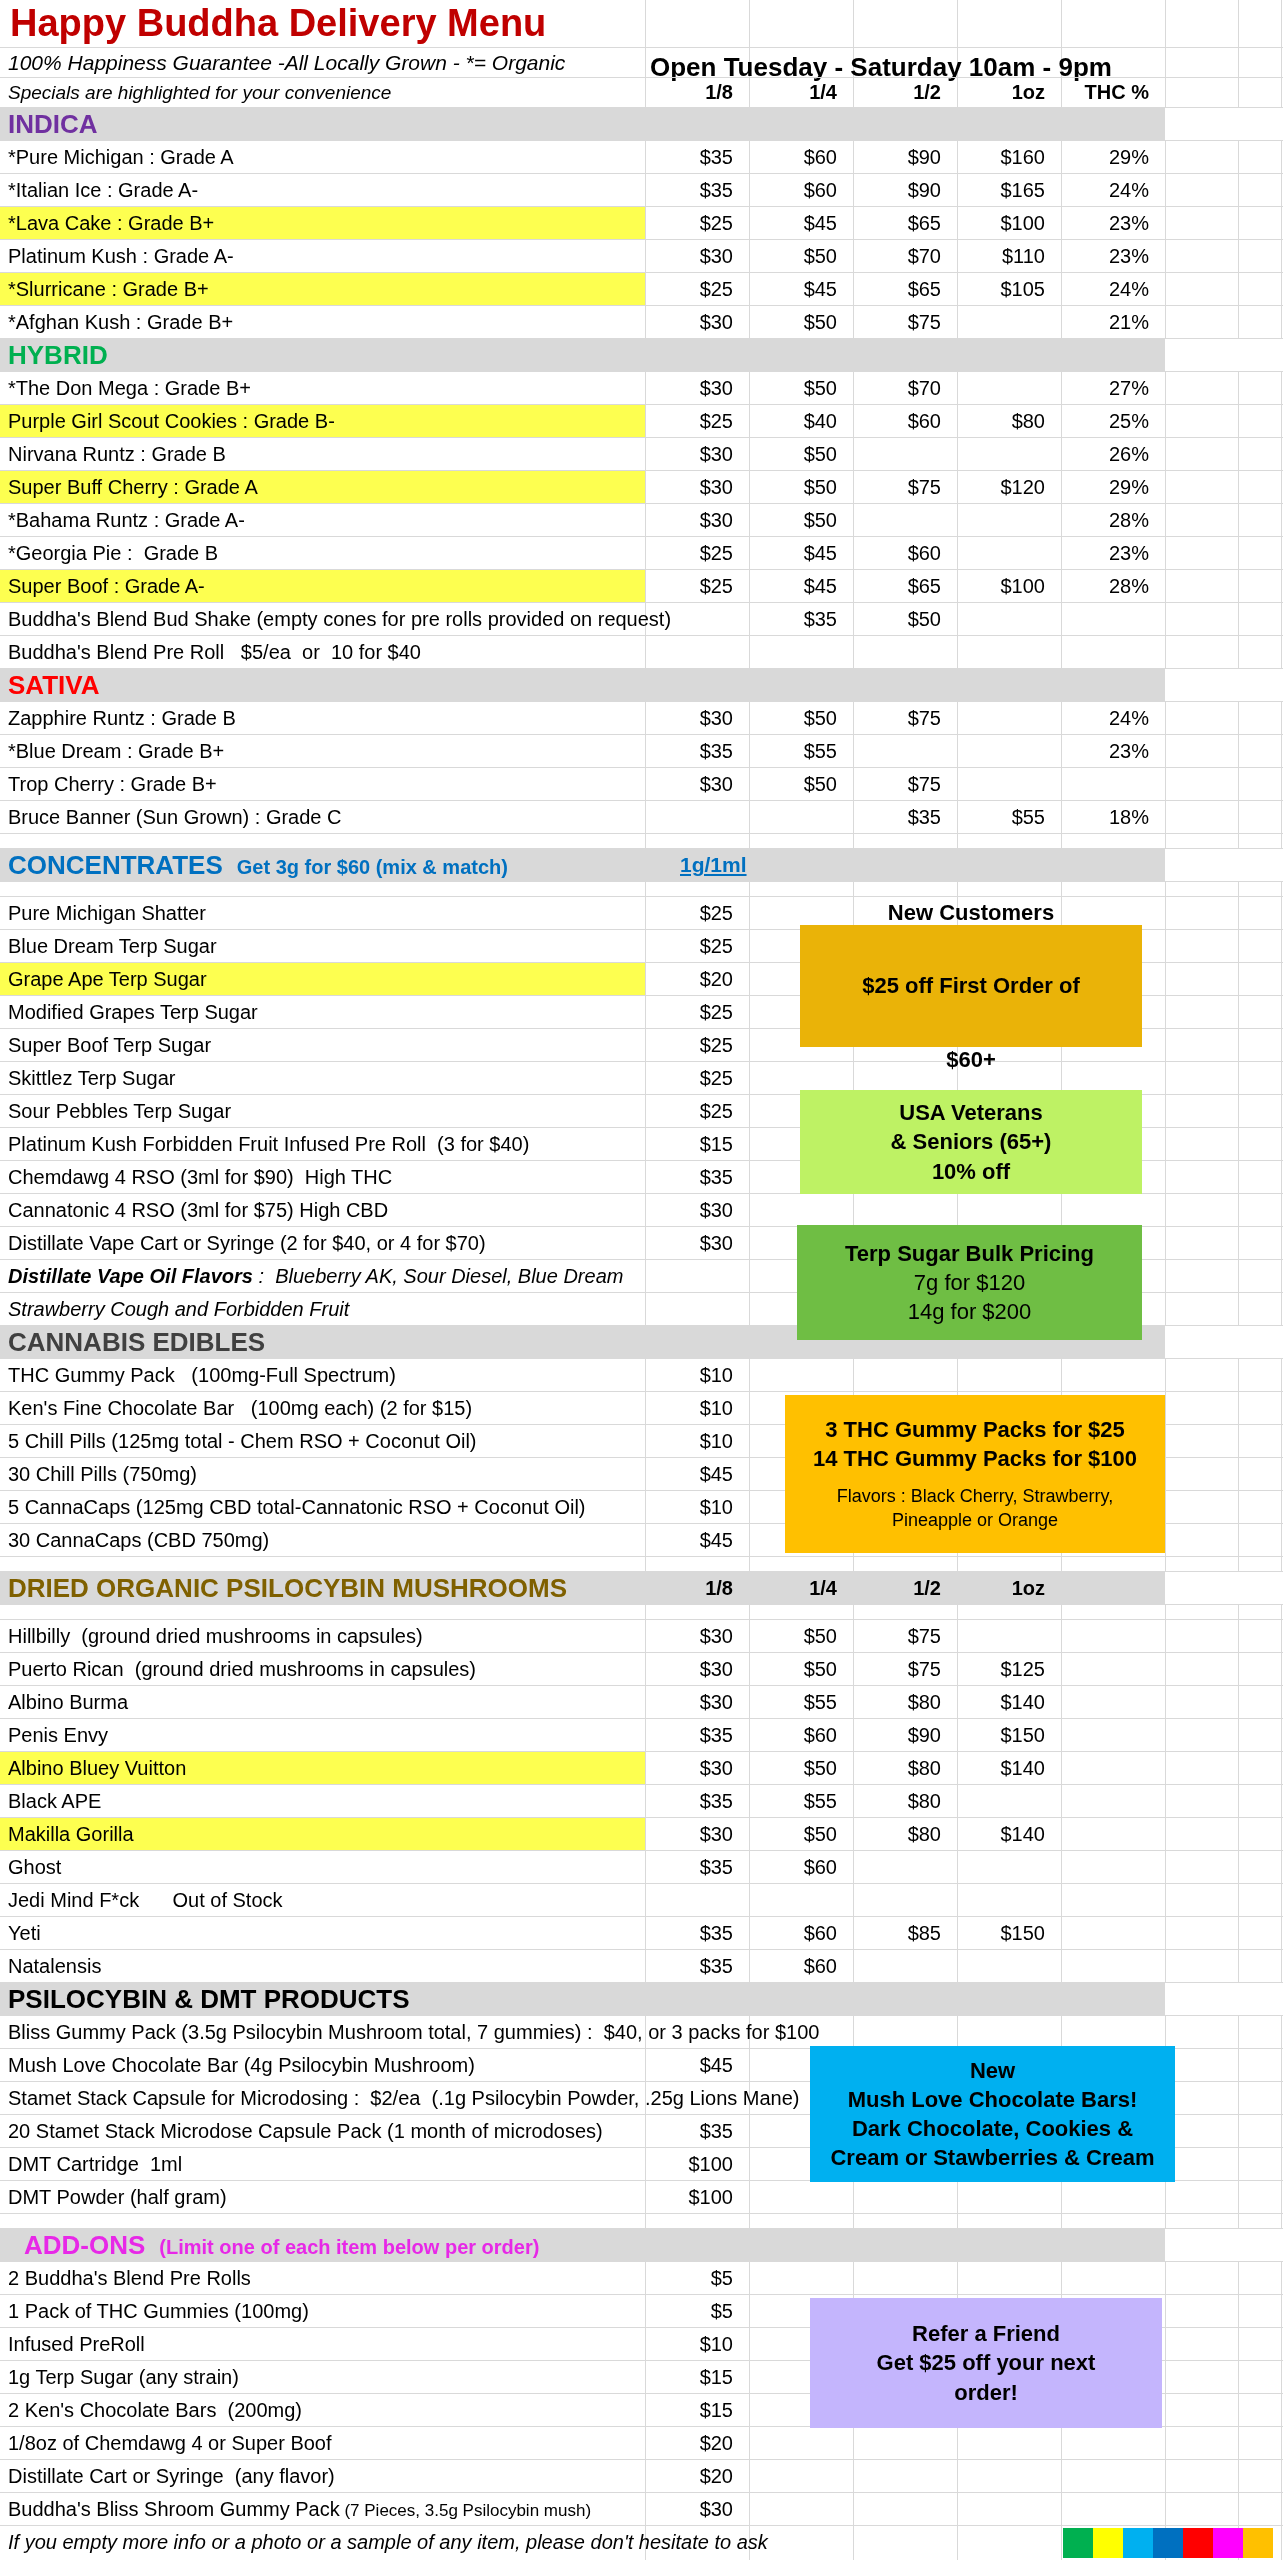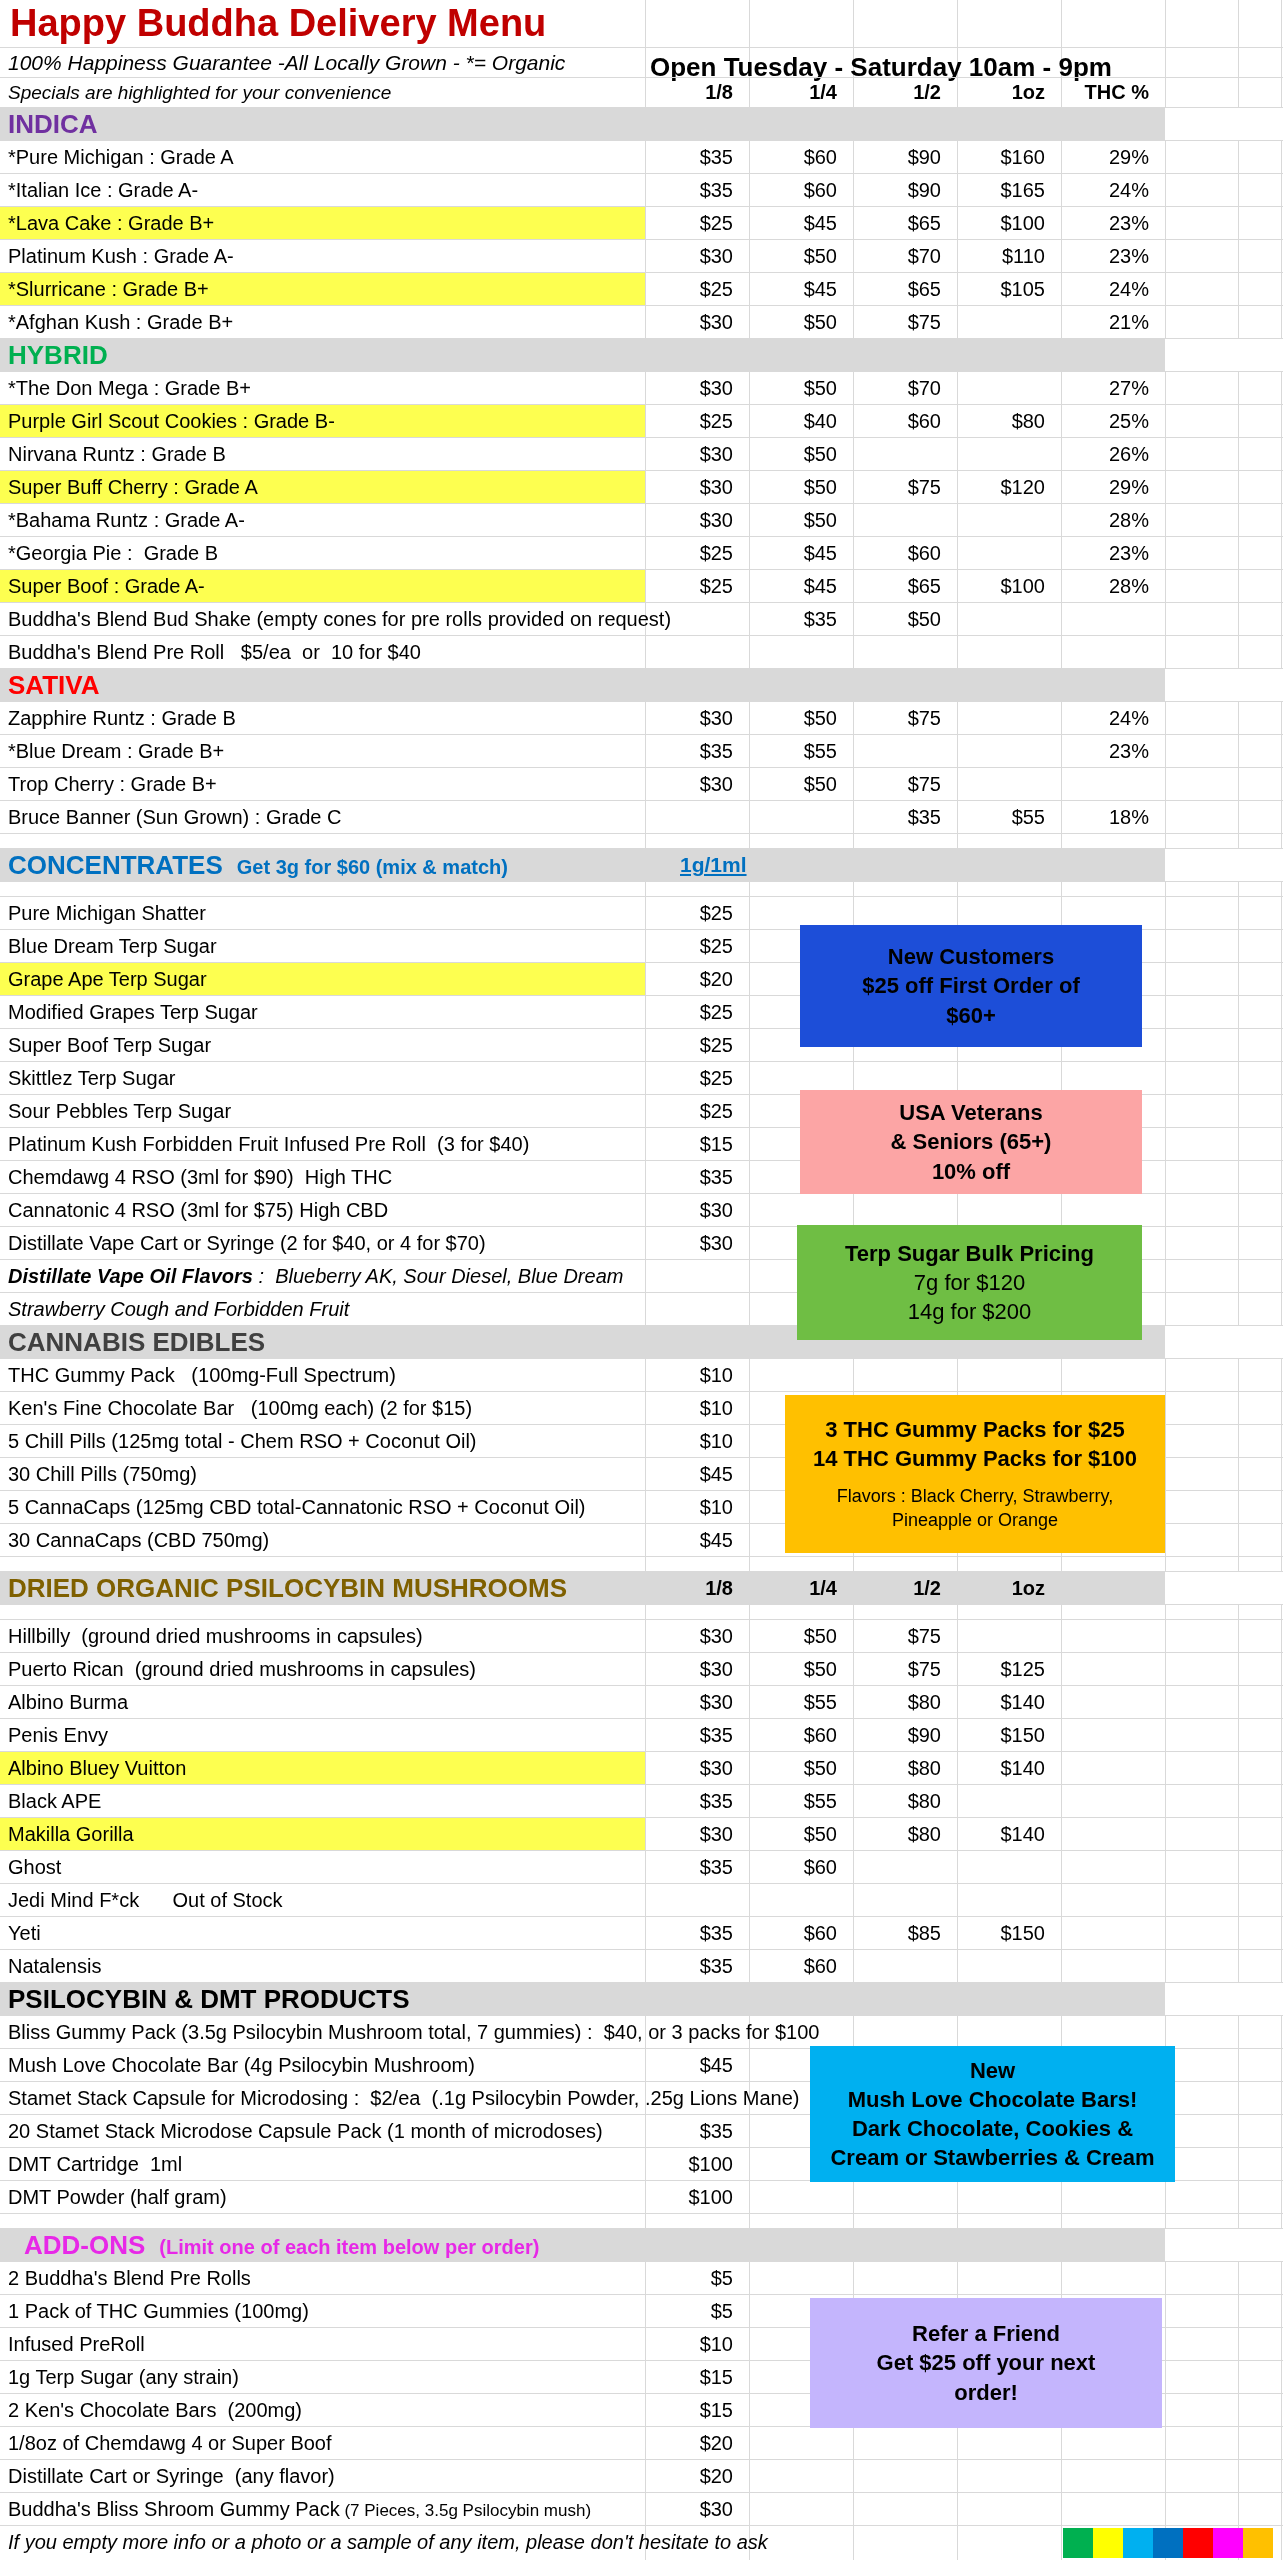--- a/index.html
+++ b/index.html
@@ -609,26 +609,26 @@
         <div class="sq" style="background: rgb(255, 255, 0);"></div>
         <div class="sq" style="background: rgb(0, 176, 240);"></div>
         <div class="sq" style="background: rgb(0, 112, 192);"></div>
         <div class="sq" style="background: rgb(255, 0, 0);"></div>
         <div class="sq" style="background: rgb(255, 0, 255);"></div>
         <div class="sq" style="background: rgb(255, 192, 0);"></div>
       </div>
   </div>
 
   <div id="promos">
-      <div class="promo promo-new-customers" style="background: #1d4ed8;">
+      <div class="promo promo-new-customers" style="background: #eab308; gap: 44px;">
         <div class="promo-line bold">New Customers</div>
         <div class="promo-line bold">$25 off First Order of</div>
         <div class="promo-line bold">$60+</div>
       </div>
-      <div class="promo promo-veterans" style="background: #fca5a5;">
+      <div class="promo promo-veterans" style="background: #bef264;">
         <div class="promo-line bold">USA  Veterans</div>
         <div class="promo-line bold">&amp; Seniors (65+)</div>
         <div class="promo-line bold">10% off</div>
       </div>
       <div class="promo promo-terp-bulk" style="background: rgb(111, 190, 68);">
         <div class="promo-line bold">Terp Sugar Bulk Pricing</div>
         <div class="promo-line">7g for $120</div>
         <div class="promo-line">14g for $200</div>
       </div>
       <div class="promo promo-gummy-deal" style="background: rgb(255, 192, 0);">

